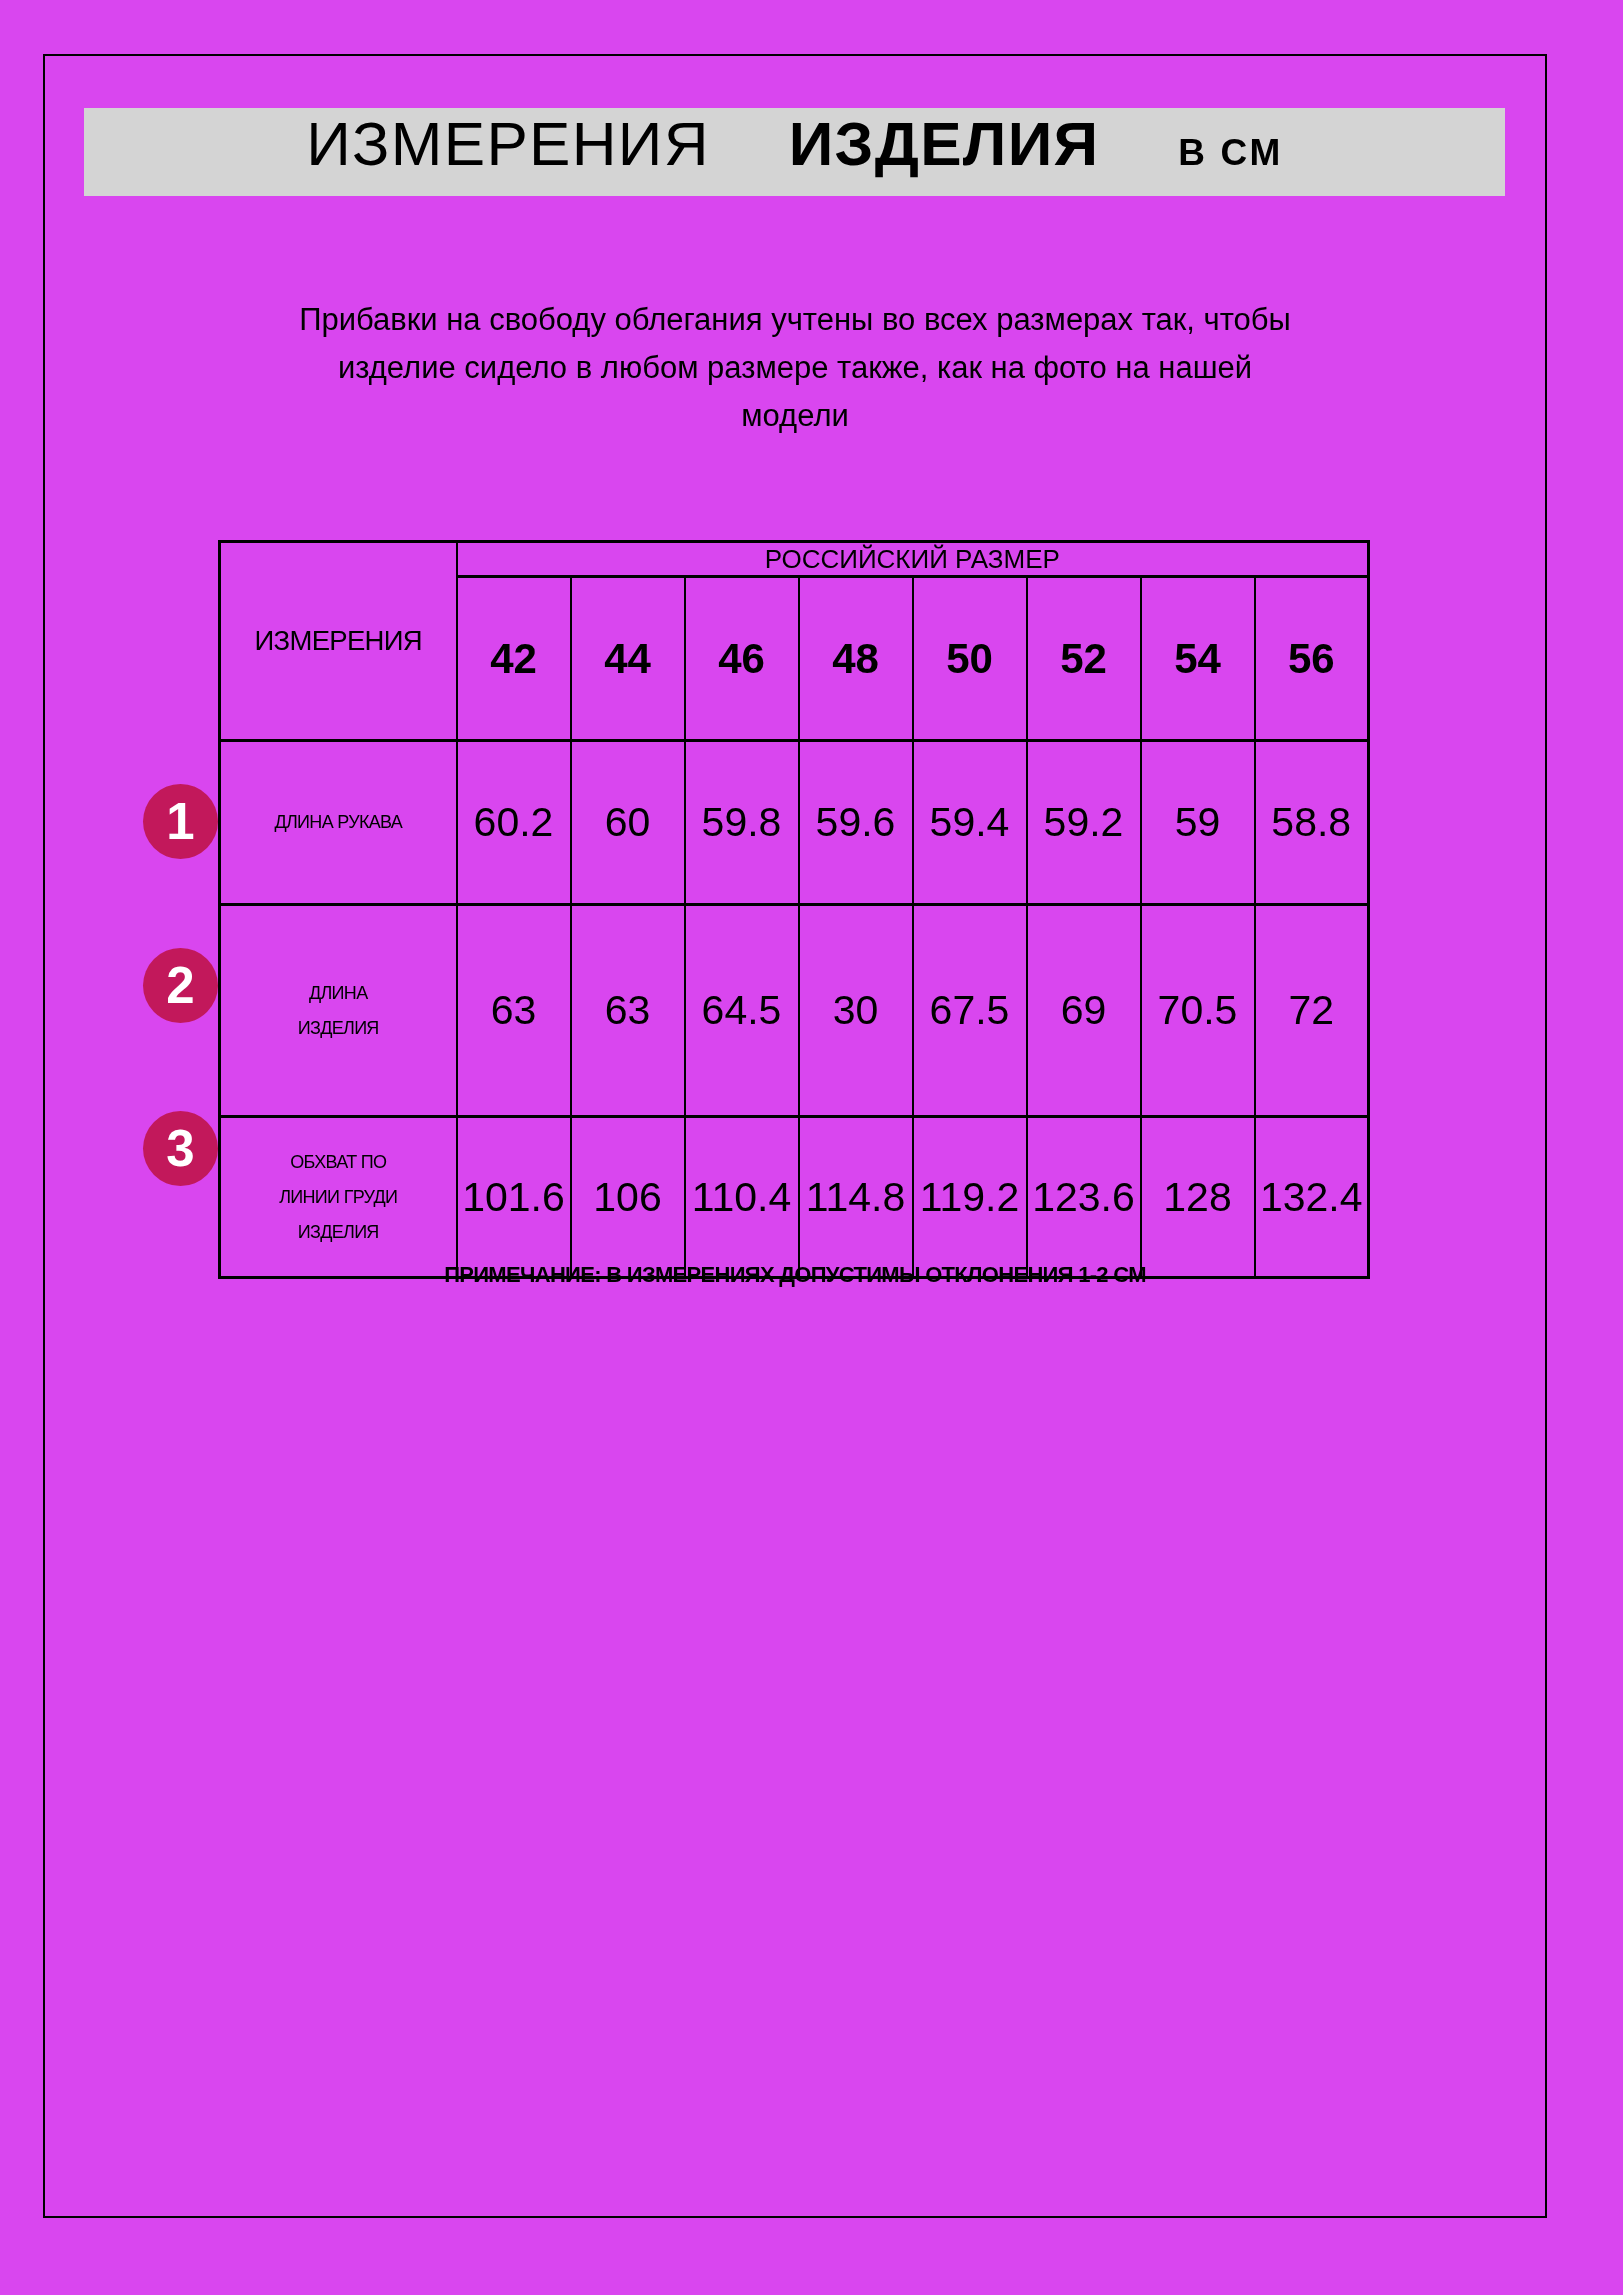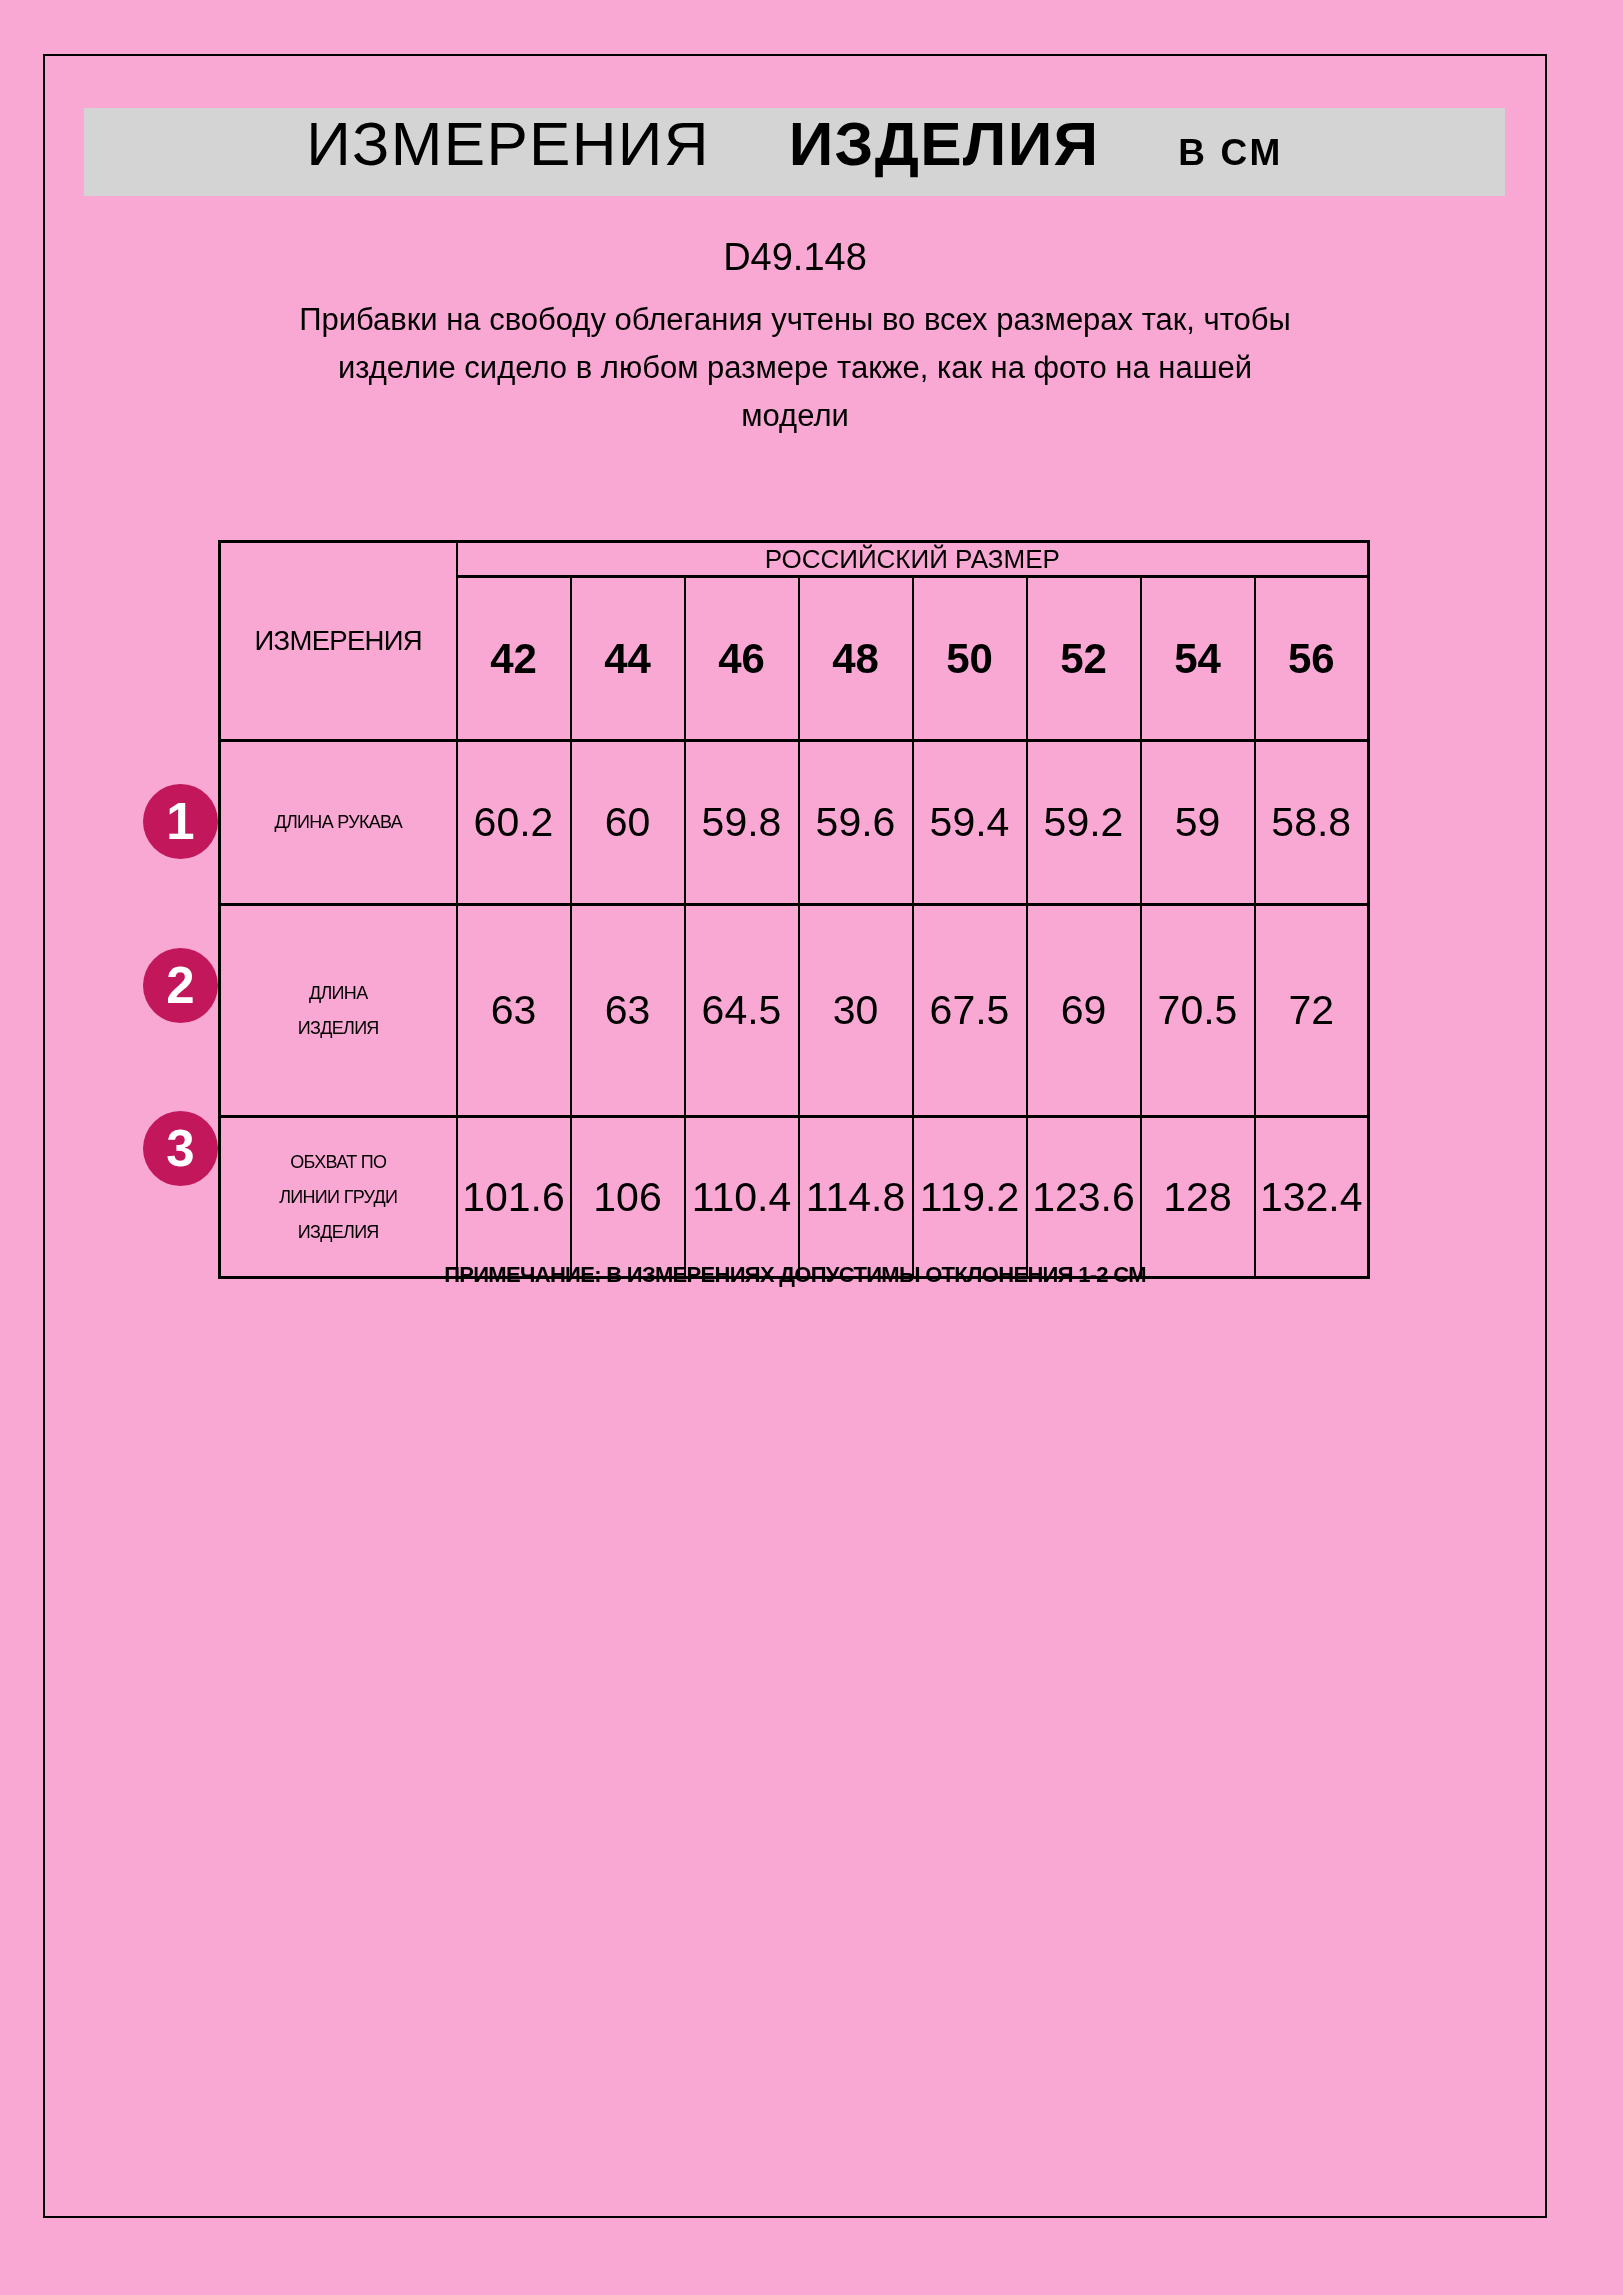--- a/index.html
+++ b/index.html
@@ -1,18 +1,18 @@
 <!DOCTYPE html>
 <html style="--badge: #c2185b; --band: #d4d4d4;font-size:10.5px"><head>
 <meta charset="utf-8">
 <style>
   :root { --badge:#c2185b; --band:#d4d4d4; }
   html,body { margin:0; padding:0; background:#ffffff; }
   .page {
-    position:relative; width:1623px; height:2295px; background:#f9a8d4;
+    position:relative; width:1623px; height:2295px; background:#d946ef;
     font-family:"Liberation Sans", sans-serif; color:#000;
     overflow:hidden;
   }
   .frame {
     position:absolute; left:43px; top:54px; width:1504px; height:2164px;
     border:2.6px solid #000; box-sizing:border-box;
   }
   .title-band {
     position:absolute; left:84px; top:108px; width:1421px; height:88px;
     background:var(--band);
@@ -73,21 +73,20 @@
 <div class="page">
 
   <div class="frame"></div>
 
   <div class="title-band">
     <span class="title-w1">ИЗМЕРЕНИЯ</span>
     <span class="title-w2">ИЗДЕЛИЯ</span>
     <span class="title-unit">В СМ</span>
   </div>
 
-  <div class="code-line">D49.148</div>
 
   <div class="desc">Прибавки на свободу облегания учтены во всех размерах так, чтобы
 изделие сидело в любом размере также, как на фото на нашей
 модели</div>
 
   <table class="meas">
     <colgroup>
       <col class="col-label">
       <col class="col-size">
         <col class="col-size">

